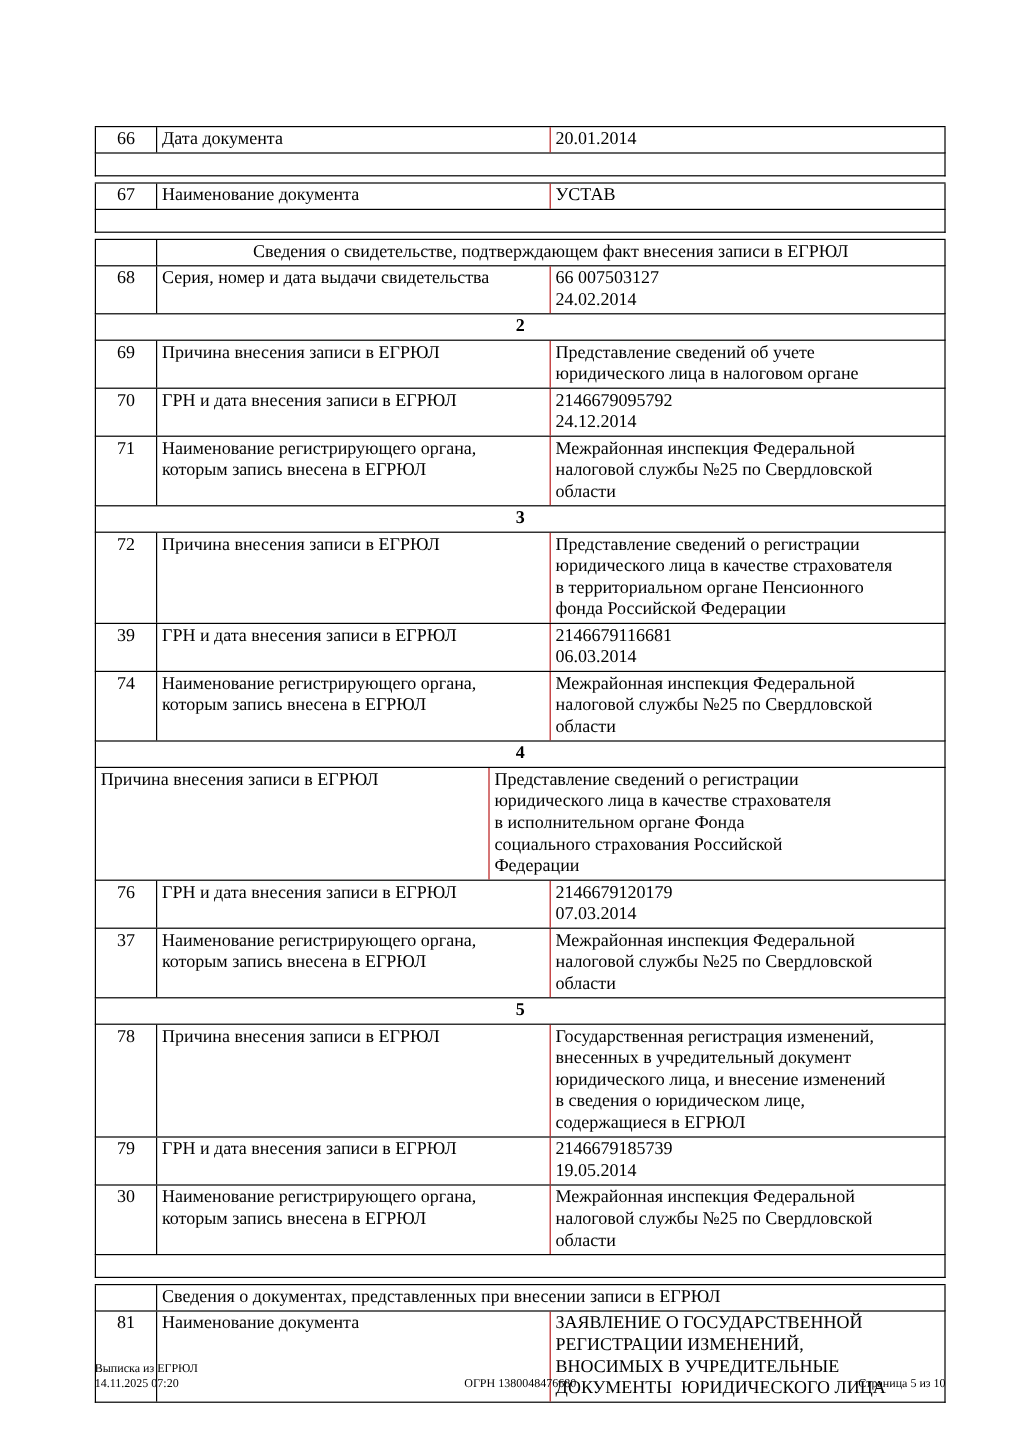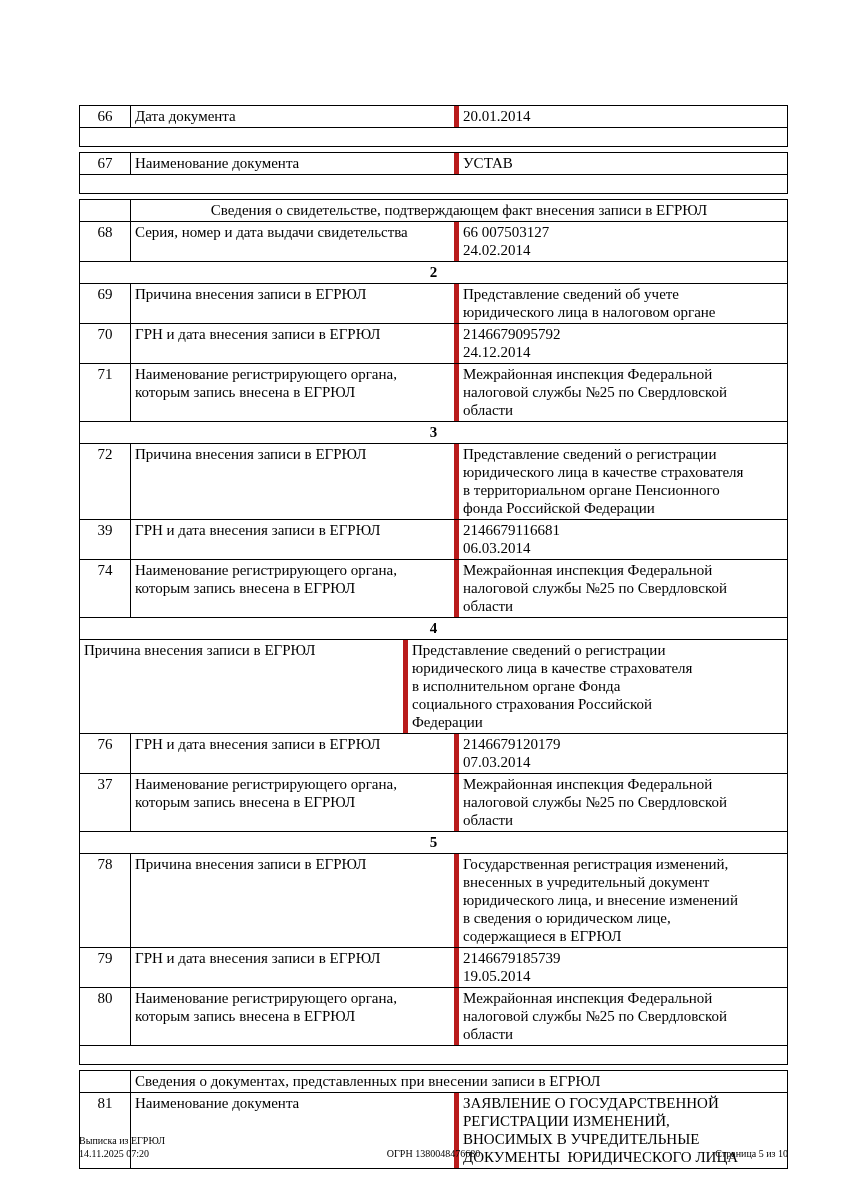--- a/index.html
+++ b/index.html
@@ -9,21 +9,21 @@
     font-family:"Liberation Serif", serif;
     color:#000000;
     font-size:15px; line-height:18px;
   }
   .page { position:relative; width:848px; height:1200px; overflow:hidden; background:#ffffff; }
   .doc { position:absolute; left:79px; top:57px; width:709px;margin-top:48px; }
   .block { border-top:1px solid #000; margin-bottom:5px; }
   .row { display:flex; align-items:stretch; border:1px solid #000; border-top:0; box-sizing:border-box; }
   .cn { flex:0 0 51px; width:51px; border-right:1px solid #000; text-align:center;
         padding:1px 0 2px; box-sizing:border-box; }
-  .cl { flex:0 0 328px; width:328px; border-right:5px solid #b91c1c; padding:1px 4px 2px;
+  .cl { flex:0 0 328px; width:328px; border-right:1px solid #b91c1c; padding:1px 4px 2px;
         box-sizing:border-box; white-space:pre-wrap; }
   .cv { flex:1 1 auto; padding:1px 4px 2px; white-space:pre-wrap; }
   .ch { flex:1 1 auto; padding:1px 4px 2px; white-space:pre-wrap; }
   .row-header.center .ch { text-align:center; }
   .row-num-group { justify-content:center; font-weight:700; padding:1px 0 2px; }
   .row-spacer { height:19px; }
   .footer { position:absolute; left:79px; top:1134px; width:709px;
             display:flex; align-items:flex-end;
             font-size:10px; line-height:13px; }
   .f-left  { flex:1 1 0; text-align:left; }
@@ -139,21 +139,21 @@
 в сведения о юридическом лице,
 содержащиеся в ЕГРЮЛ</div>
         </div>
         <div class="row row-data">
           <div class="cn">79</div>
           <div class="cl">ГРН и дата внесения записи в ЕГРЮЛ</div>
           <div class="cv">2146679185739
 19.05.2014</div>
         </div>
         <div class="row row-data">
-          <div class="cn">80</div>
+          <div class="cn">30</div>
           <div class="cl">Наименование регистрирующего органа,
 которым запись внесена в ЕГРЮЛ</div>
           <div class="cv">Межрайонная инспекция Федеральной
 налоговой службы №25 по Свердловской
 области</div>
         </div>
         <div class="row row-spacer"></div>
       </div>
       <div class="block">
         <div class="row row-header">

